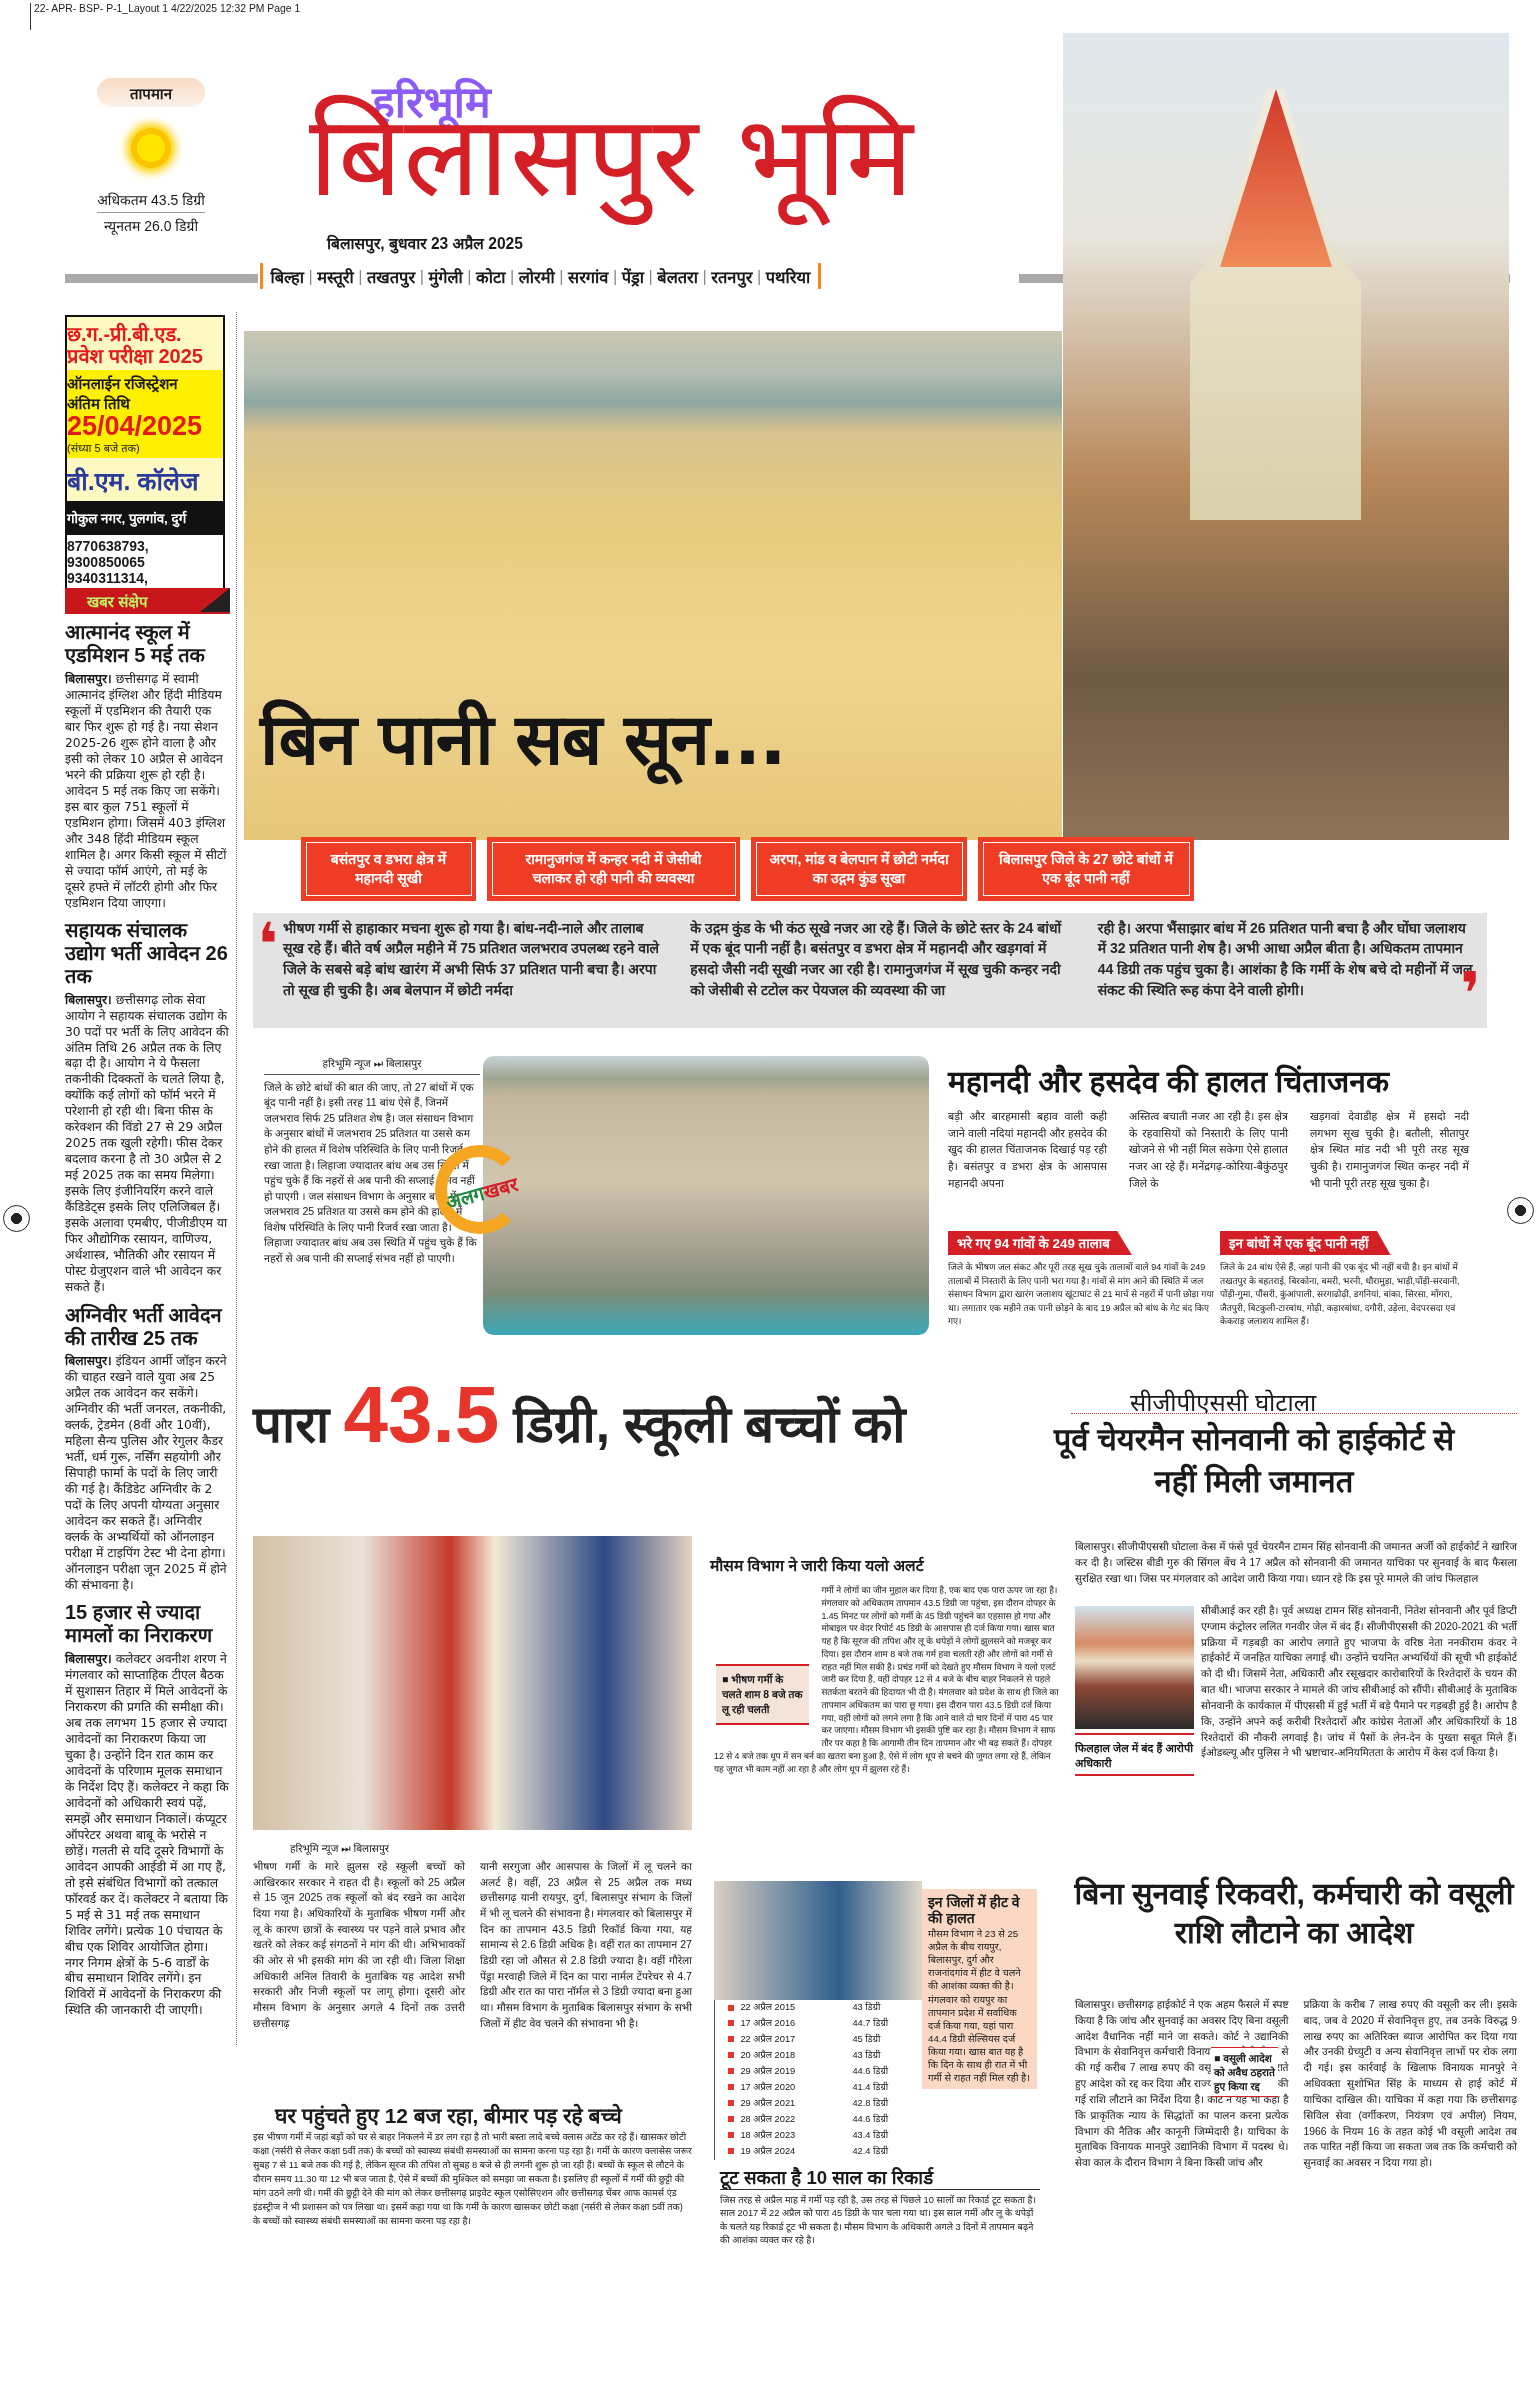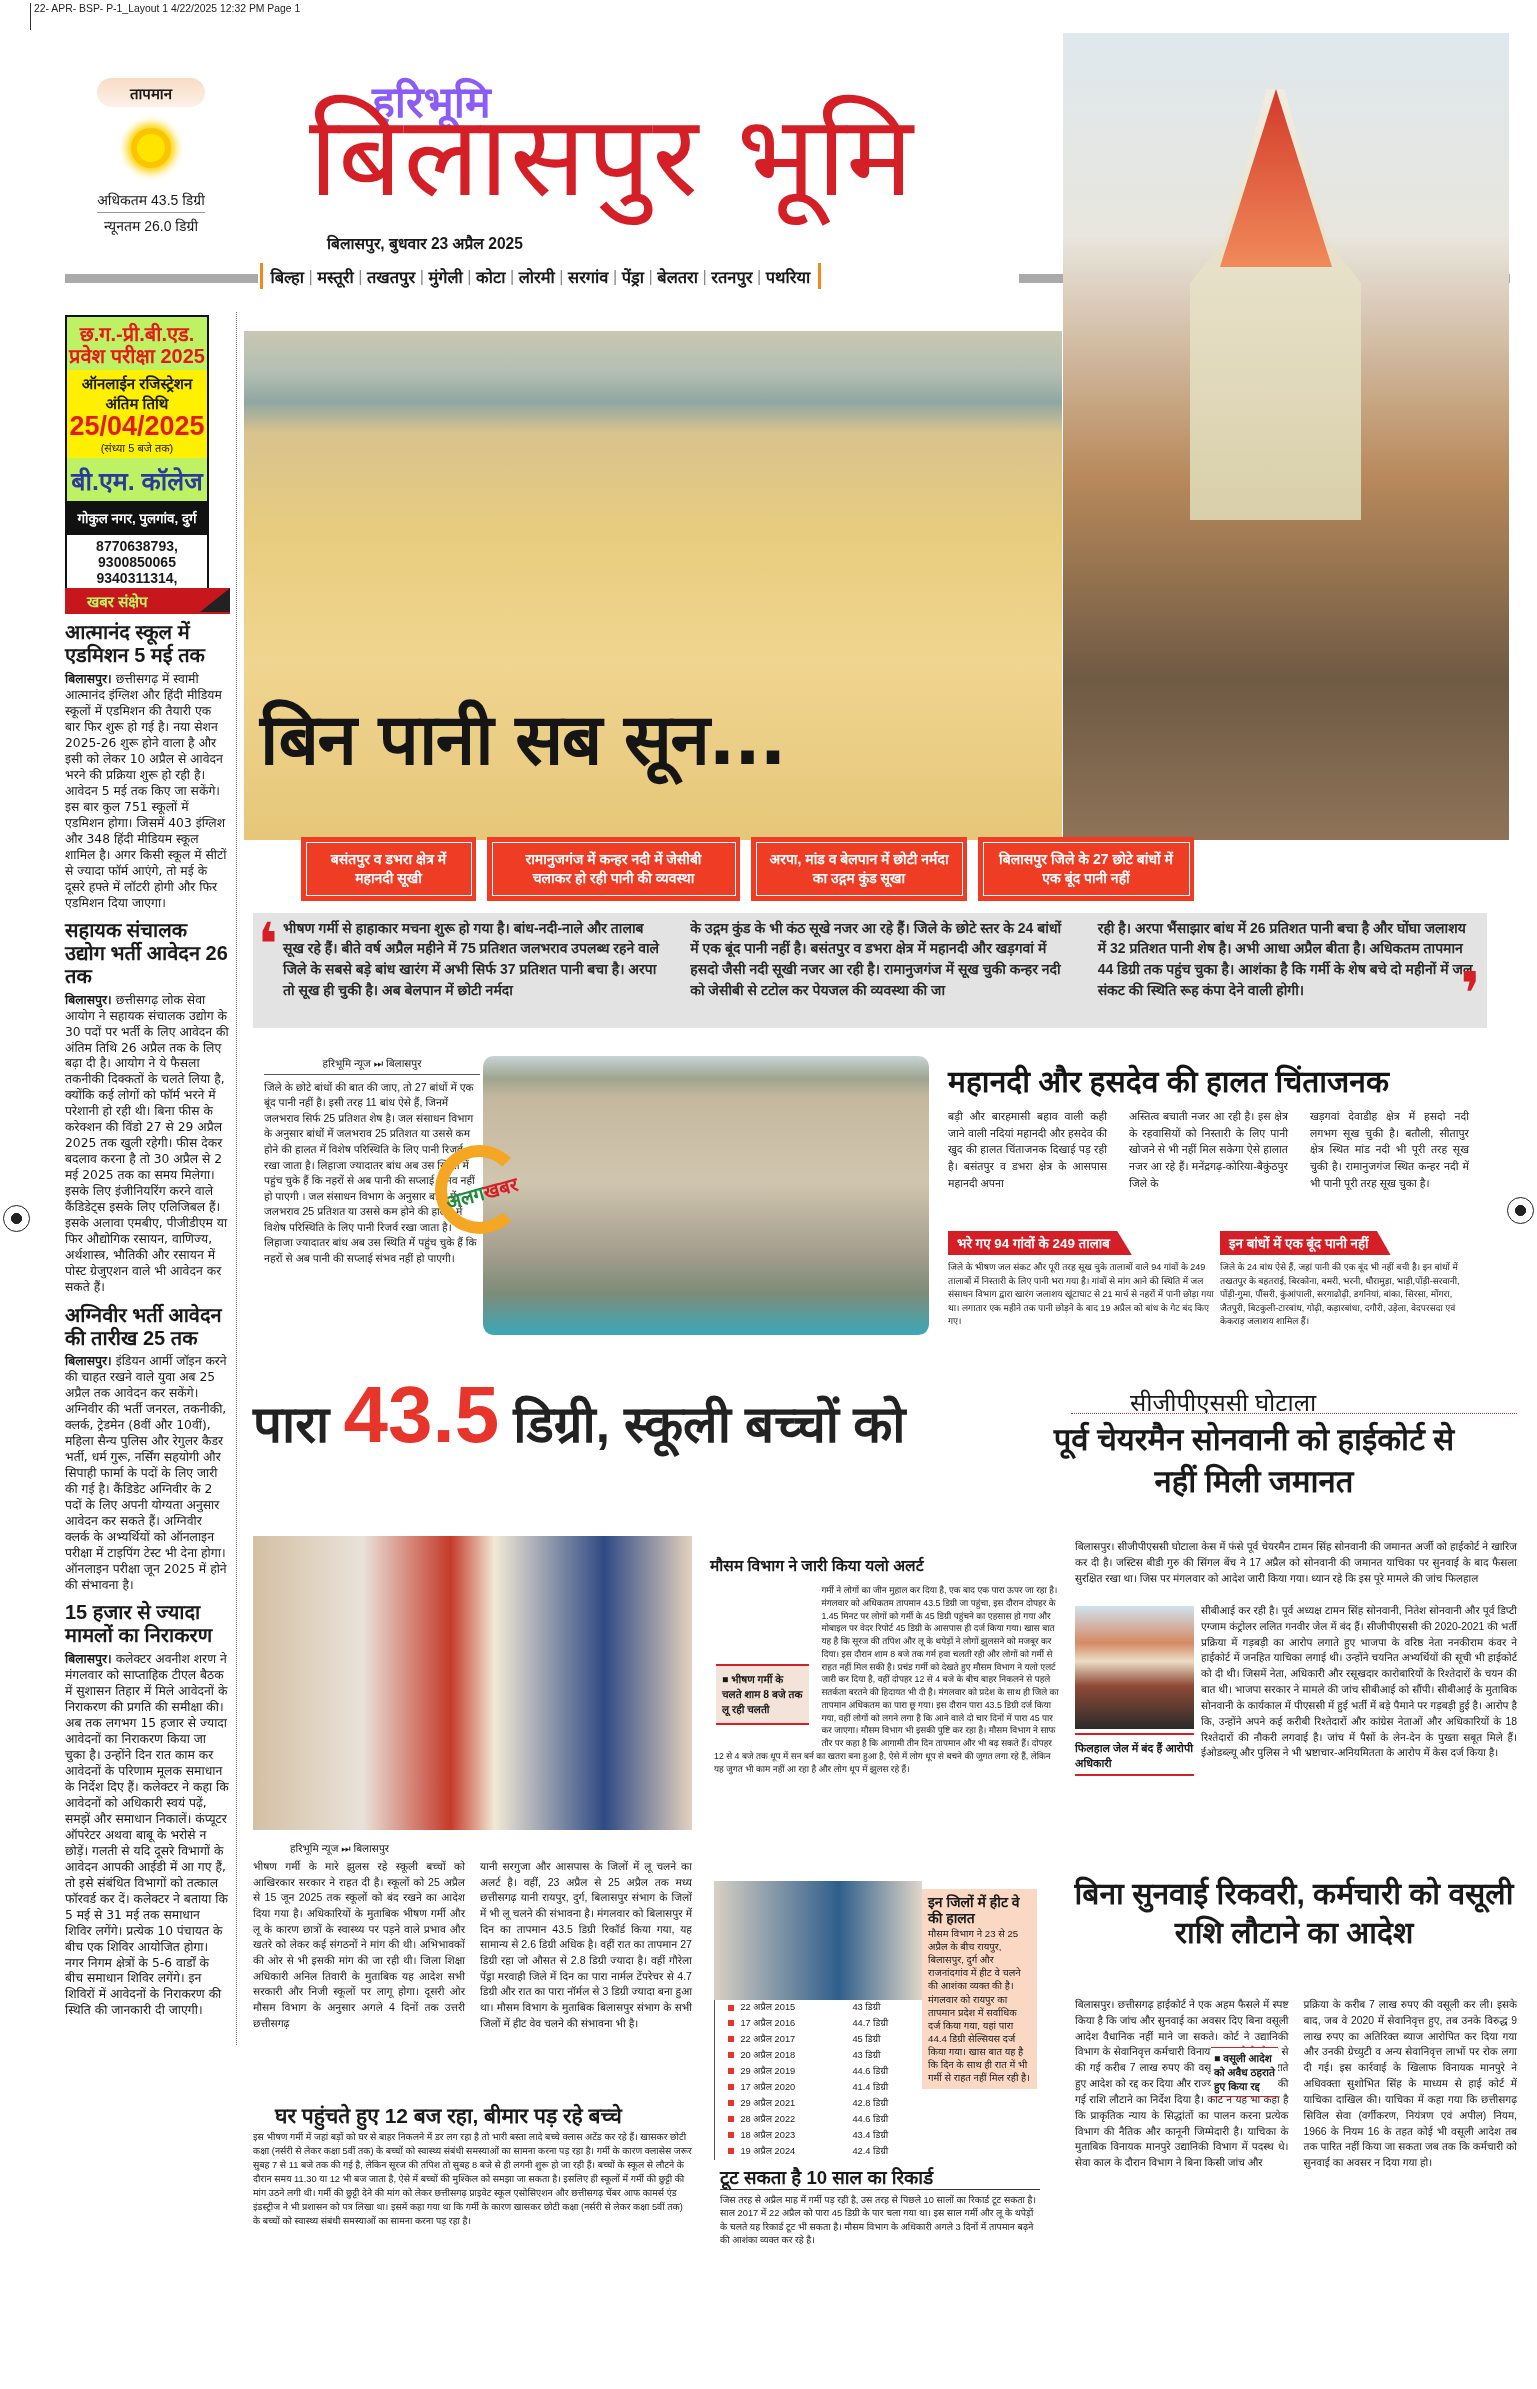--- a/index.html
+++ b/index.html
@@ -14,21 +14,21 @@
 .temp-line{font-size:14px;padding:3px 0}
 .temp-line.top{border-bottom:1.5px solid #999}
 
 .brand-small{left:372px;top:71px;color:#8b5cf6;font-size:43px;font-weight:bold;font-family:Liberation Serif, serif}
 .brand-big{left:309px;top:100px;color:#d51f27;font-size:112px;line-height:1;font-family:"DejaVu Sans",sans-serif;letter-spacing:1.5px}
 .dateline{left:327px;top:232px;font-size:15.6px;font-weight:bold}
 .places{left:260px;top:263px;display:flex;align-items:center;font-size:16.4px;font-weight:bold;border-left:3px solid #f08a1c;border-right:3px solid #f08a1c;padding:1.5px 7.4px}
 .places span.sep{color:#888;margin:0 4.5px;font-weight:normal}
 .grey-bar{height:9px;background:#aaa}
 
-.ad{left:65px;top:315px;width:144px;border:2.2px solid #111;background:#bef264;text-align:center}
+.ad{left:65px;top:315px;width:160px;border:2.2px solid #111;background:#fef9c3;}
 .ad .l1{color:#e21c1c;font-weight:bold;font-size:20px;line-height:1.1;padding-top:6px}
 .ad .yl{background:#ffef00;padding:3px 0}
 .ad .l3{font-size:15px;font-weight:bold}
 .ad .date{color:#e21c1c;font-size:27px;font-weight:bold;line-height:1}
 .ad .small{font-size:11px}
 .ad .college{color:#2a3b9c;font-size:25px;font-weight:bold;padding:4.5px 0}
 .ad .addr{background:#111;color:#fff;font-size:13.4px;font-weight:bold;padding:8px 0}
 .ad .phones{font-size:14px;font-weight:bold;background:#fff;padding:3px 0;line-height:1.15}
 
 .brief{left:65px;top:588px;width:165px}

